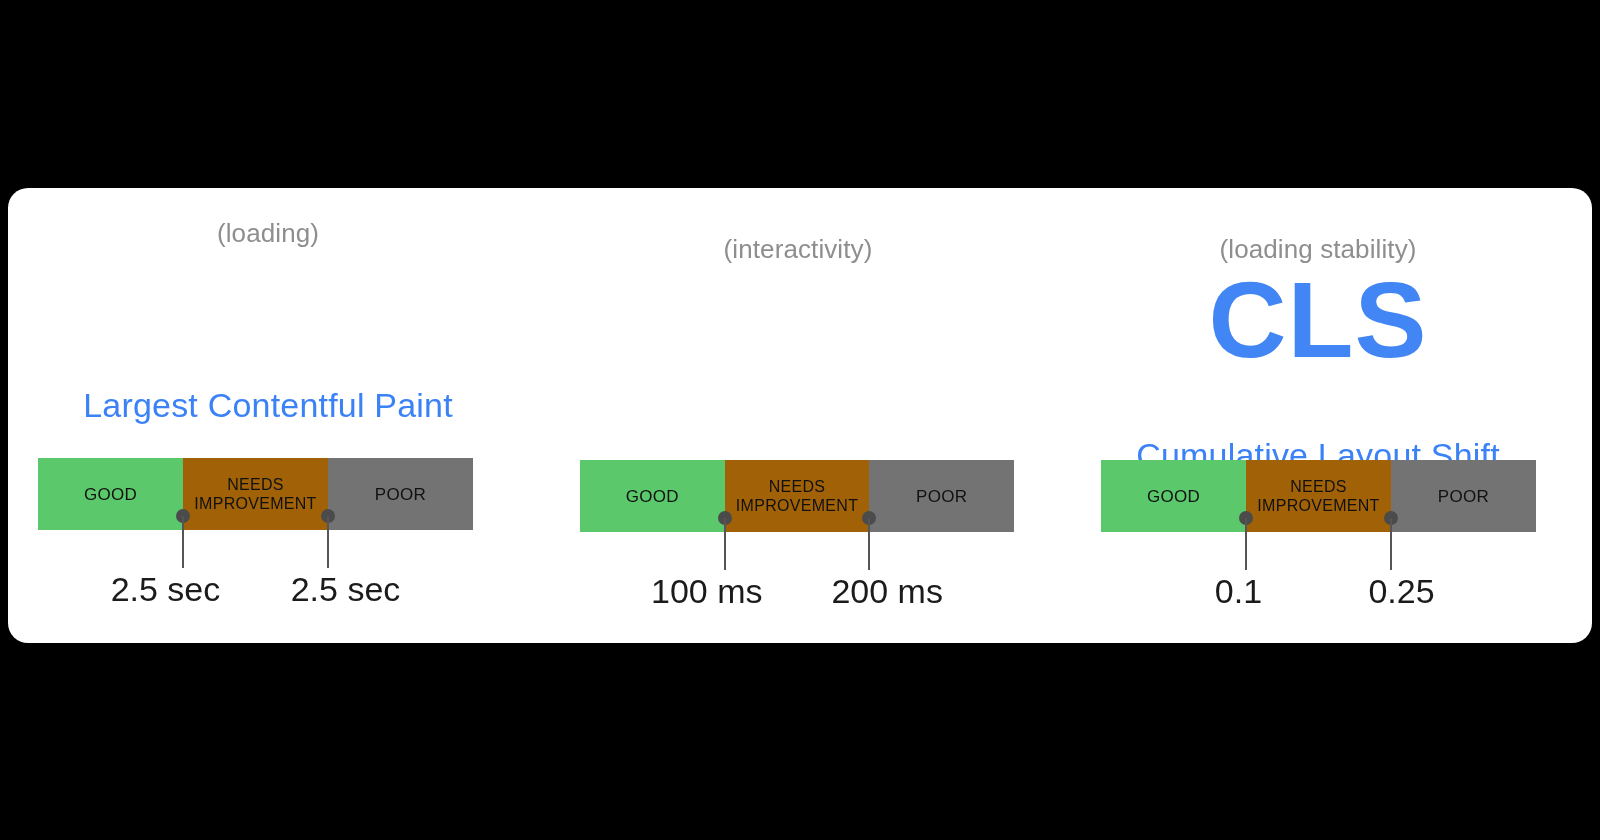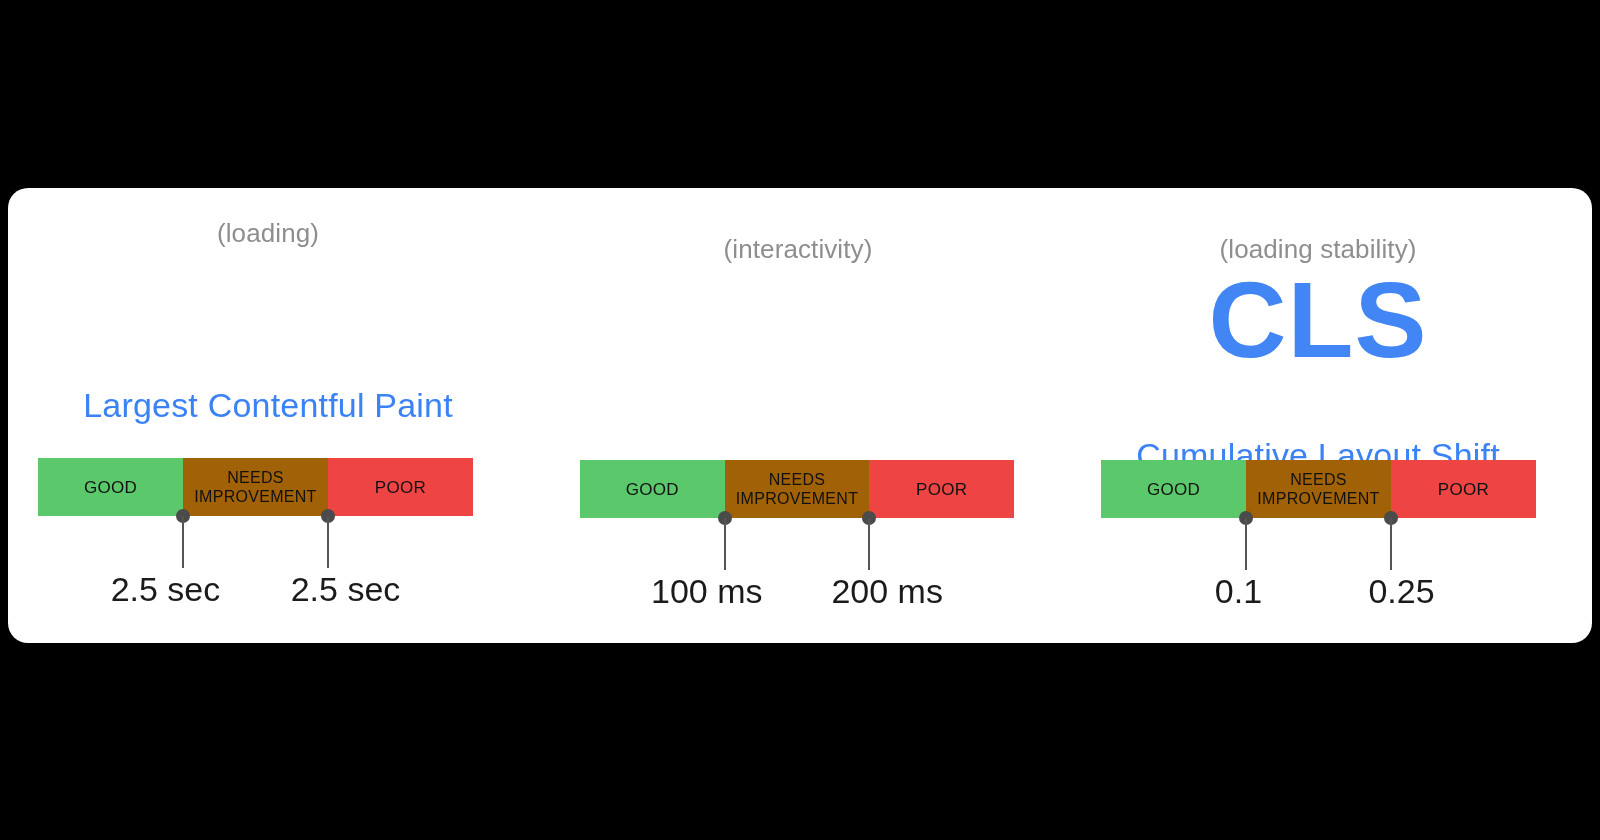--- a/index.html
+++ b/index.html
@@ -83,21 +83,21 @@
     letter-spacing: 0.2px;
     white-space: nowrap;
   }
   .panel-lcp .fullname { top: 198px; }
   .panel-fid .fullname { top: 214px; }
   .panel-cls .fullname { top: 214px; margin-top: 34px; }
 
   
   .bar-wrap {
     position: absolute;
-    height: 58px;
+    height: 72px;
   }
   .panel-lcp .bar-wrap { left: 30px; top: 270px; width: 435px; }
   .panel-fid .bar-wrap { left: 42px; top: 272px; width: 434px; }
   .panel-cls .bar-wrap { left: 43px; top: 272px; width: 435px; }
 
   .bar {
     position: absolute;
     inset: 0;
     display: flex;
   }
@@ -108,21 +108,21 @@
     justify-content: center;
     text-align: center;
     color: #111111;
     font-size: 17px;
     line-height: 19px;
     font-weight: 400;
     letter-spacing: 0.3px;
   }
   .seg-good  { background: #5bc96b; }
   .seg-needs { background: #a16207; font-size: 16px; }
-  .seg-poor  { background: #ef4444; }
+  .seg-poor  { background: #737373; }
 
   
   .marker {
     position: absolute;
     top: 58px;
     width: 0;
   }
   .marker .dot {
     position: absolute;
     left: -7px;

